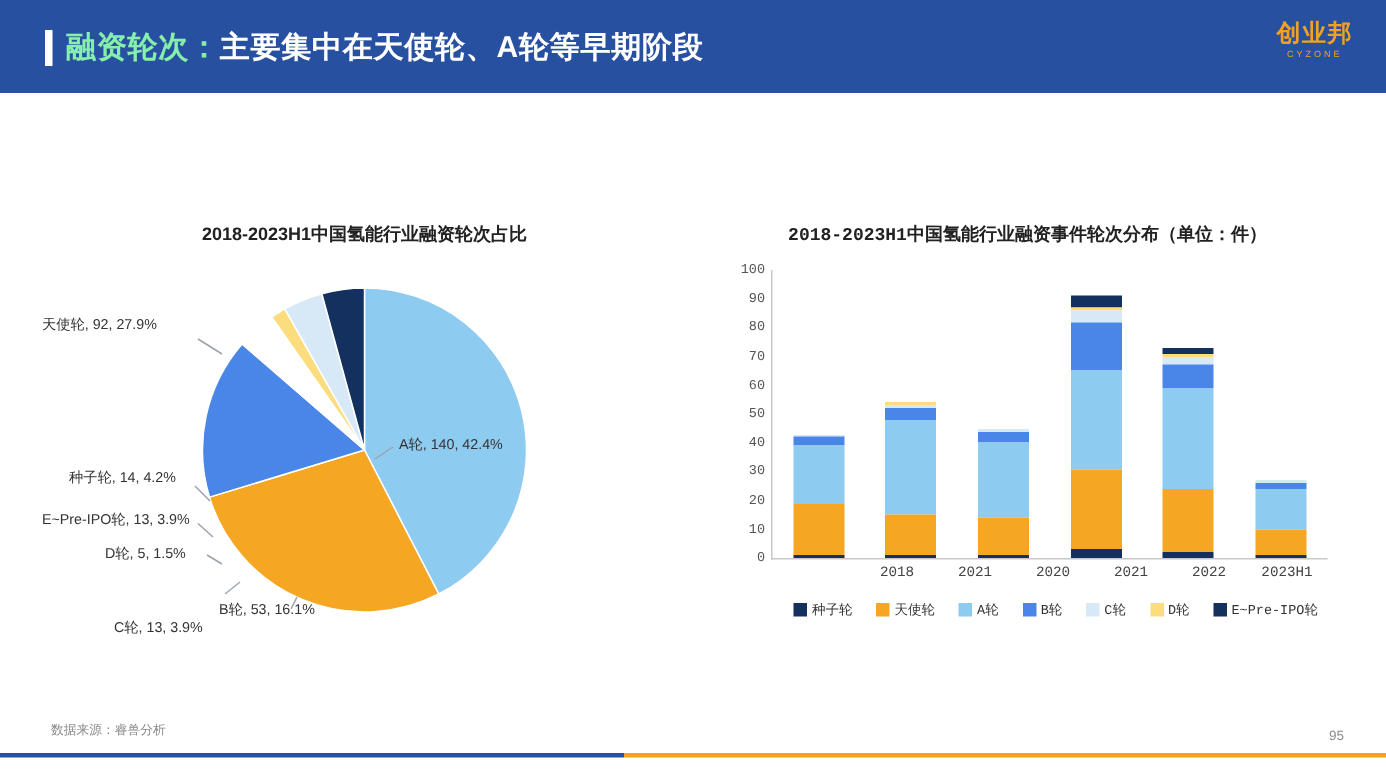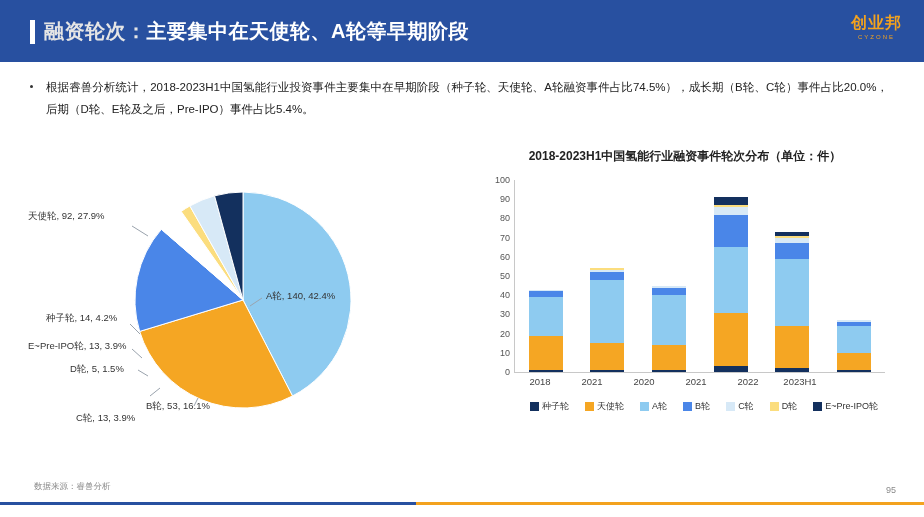--- a/index.html
+++ b/index.html
@@ -18,21 +18,21 @@
     background:#2850a0;
   }
   .header-accent{
     position:absolute;left:30px;top:20px;width:5px;height:24px;background:#ffffff;
   }
   .header-title{
     position:absolute;left:44px;top:18px;
     font-size:20px;font-weight:bold;color:#ffffff;letter-spacing:0.5px;
     white-space:nowrap;
   }
-  .header-title .hl{color:#e5e5e5;}
+  .header-title .hl{color:#86efac;}
   .logo{
     position:absolute;right:22px;top:14px;text-align:center;
   }
   .logo-main{
     font-size:16px;font-weight:bold;color:#f3a21e;letter-spacing:1px;line-height:18px;
   }
   .logo-sub{
     font-size:6px;color:#f3a21e;letter-spacing:2px;margin-top:2px;
   }
 
@@ -51,39 +51,39 @@
   
   .pie-panel{position:absolute;left:28px;top:148px;width:430px;height:300px;}
   .pie-title{
     position:absolute;left:0;top:0;width:430px;text-align:center;
     font-size:12px;font-weight:bold;color:#222;
   }
   .pie-holder{position:absolute;left:95px;top:32px;width:240px;height:240px;}
   .pie-label{position:absolute;font-size:9.5px;color:#333;white-space:nowrap;}
 
   
-  .bar-panel{position:absolute;left:470px;top:148px;width:430px;height:300px;}
+  .bar-panel{position:absolute;left:470px;top:148px;width:430px;height:300px;font-family:Liberation Mono, monospace;}
   .bar-title{
     position:absolute;left:0;top:0;width:430px;text-align:center;
     font-size:12px;font-weight:bold;color:#222;
   }
   .plot{
     position:absolute;left:44px;top:32px;width:370px;height:192px;
     border-left:1px solid #c8c8c8;border-bottom:1px solid #c8c8c8;
   }
   .ytick{
     position:absolute;right:100%;margin-right:5px;
     font-size:9px;color:#555;transform:translateY(-50%);white-space:nowrap;
   }
   .bars{position:absolute;left:0;bottom:0;width:100%;height:100%;display:flex;align-items:flex-end;justify-content:space-around;}
   .barcol{width:34px;display:flex;flex-direction:column-reverse;position:relative;}
   .seg{width:100%;}
   .xlabels{
     position:absolute;left:44px;top:228px;width:370px;
-    display:flex;justify-content:flex-start;
+    display:flex;justify-content:flex-end;
   }
   .xlabels span{width:52px;text-align:center;font-size:9.5px;color:#444;}
   .legend{
     position:absolute;left:44px;top:252px;width:380px;
     display:flex;justify-content:center;flex-wrap:wrap;gap:16px;
   }
   .legend-item{display:flex;align-items:center;font-size:9px;color:#333;white-space:nowrap;}
   .legend-swatch{width:9px;height:9px;margin-right:3px;display:inline-block;}
 
   
@@ -107,26 +107,23 @@
     <div class="header-accent"></div>
     <div class="header-title">
       <span class="hl">融资轮次：</span><span>主要集中在天使轮、A轮等早期阶段</span>
     </div>
     <div class="logo">
       <div class="logo-main">创业邦</div>
       <div class="logo-sub">CYZONE</div>
     </div>
   </div>
 
-  <div class="bullet-wrap">
-    <div class="bullet-dot"></div>
-    <div class="bullet-text">根据睿兽分析统计，2018-2023H1中国氢能行业投资事件主要集中在早期阶段（种子轮、天使轮、A轮融资事件占比74.5%），成长期（B轮、C轮）事件占比20.0%，后期（D轮、E轮及之后，Pre-IPO）事件占比5.4%。</div>
-  </div>
 
   <div class="pie-panel">
+    <div class="pie-title">2018-2023H1中国氢能行业融资轮次占比</div>
     <div class="pie-holder">
       <svg width="240" height="240" viewBox="0 0 240 240">
         <g id="pie-slices">
             <path d="M120,120 L120,12 A108,108 0 0,1 169.48846434656033,215.99422845473174 Z" fill="#8ecbf0" stroke="#ffffff" stroke-width="1"></path>
             <path d="M120,120 L169.48846434656033,215.99422845473174 A108,108 0 0,1 16.669115683638054,151.4122324325831 Z" fill="#f5a623" stroke="#ffffff" stroke-width="1"></path>
             <path d="M120,120 L16.669115683638054,151.4122324325831 A108,108 0 0,1 38.37904596974009,49.27504073390922 Z" fill="#4a86e8" stroke="#ffffff" stroke-width="1"></path>
             <path d="M120,120 L38.37904596974009,49.27504073390922 A108,108 0 0,1 58.19419235606631,31.433402789307365 Z" fill="#ffffff" stroke="#ffffff" stroke-width="1"></path>
             <path d="M120,120 L58.19419235606631,31.433402789307365 A108,108 0 0,1 66.89284413827475,25.959423671064087 Z" fill="#fbdd7e" stroke="#ffffff" stroke-width="1"></path>
             <path d="M120,120 L66.89284413827475,25.959423671064087 A108,108 0 0,1 91.55129968218108,15.81424545444358 Z" fill="#d7e9f7" stroke="#ffffff" stroke-width="1"></path>
             <path d="M120,120 L91.55129968218108,15.81424545444358 A108,108 0 0,1 119.99999999999999,12 Z" fill="#13305e" stroke="#ffffff" stroke-width="1"></path>

